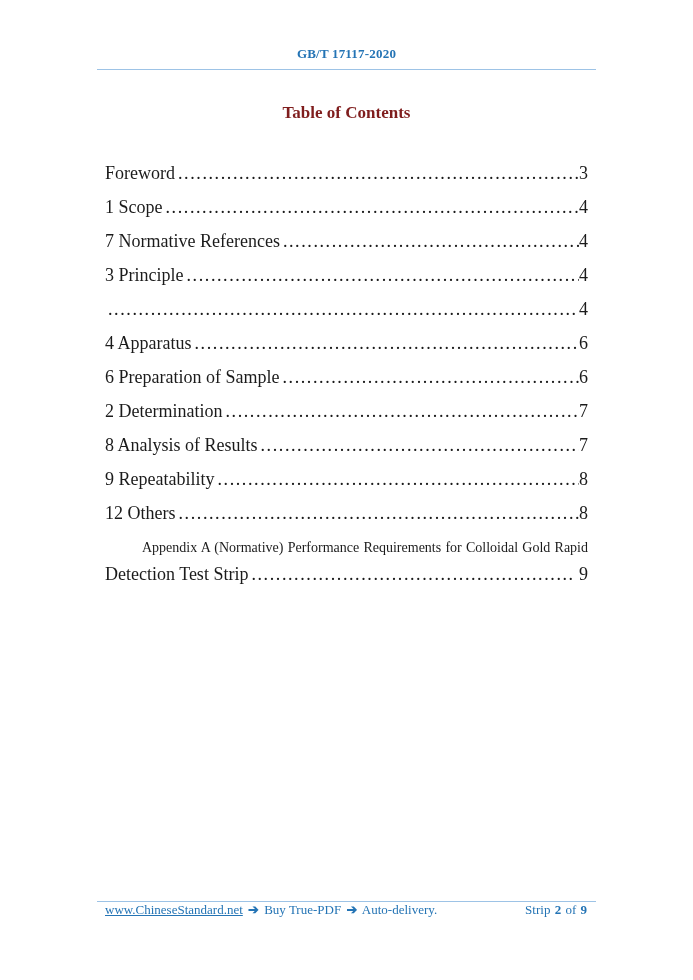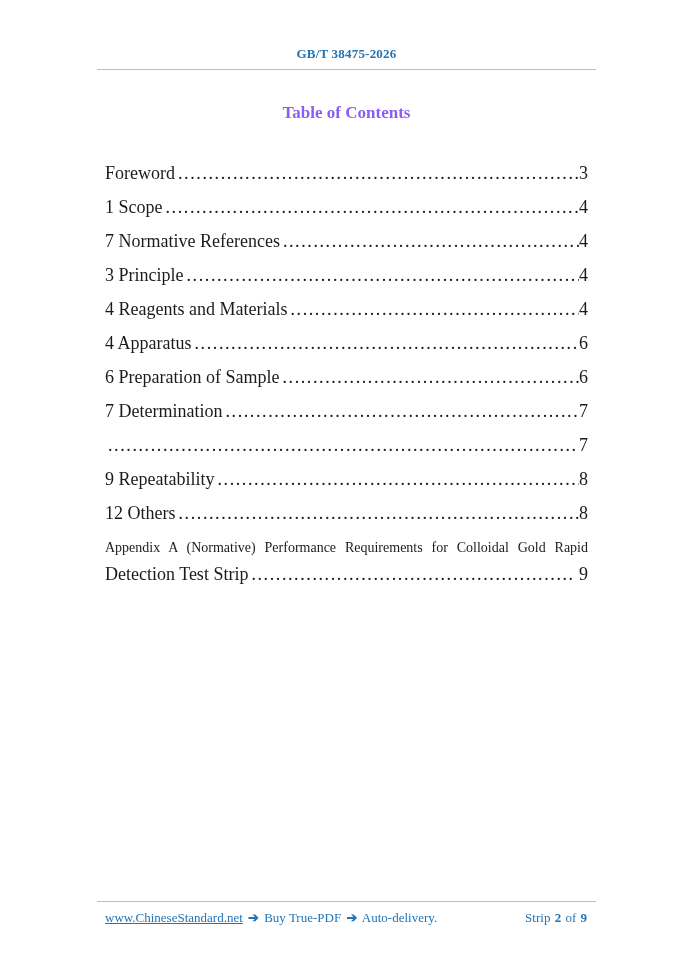--- a/index.html
+++ b/index.html
@@ -40,21 +40,21 @@
 
   
   .title {
     position: absolute;
     top: 103px;
     left: 0;
     width: 100%;
     text-align: center;
     font-size: 17px;
     font-weight: bold;
-    color: #8b5cf6;
+    color: #7f1d1d;
   }
 
   
   .toc {
     position: absolute;
     top: 160px;
     left: 105px;
     right: 105px;
   }
   .toc-row {
@@ -74,36 +74,36 @@
   .toc-leader::after {
     content: "..................................................................................................................................................................................................";
     letter-spacing: 1.6px;
   }
   .toc-page { white-space: nowrap; }
   .appendix-line1 {
     font-size: 14px;
     line-height: 27px;
     text-align: justify;
     text-align-last: justify;
+    margin-left: 37px;
   }
   .appendix-page { padding-left: 4px; }
 
   
   .footer {
     position: absolute;
     top: 901px;
     left: 97px;
     right: 97px;
   }
   .footer-rule {
     height: 1px;
     background: #9dc3e6;
   }
   .footer-row {
-    margin-top: 8px;
     padding: 0 8px;
     display: flex;
     justify-content: space-between;
     align-items: baseline;
     font-size: 13px;
     color: #2474b5;
   }
   .footer-left { white-space: nowrap; }
   .footer-link {
     color: #2474b5;
@@ -116,21 +116,21 @@
   }
   .footer-right { white-space: nowrap; }
   .footer-right b { padding: 0 1px; }
 </style>
 </head>
 <body>
 
 <div class="page">
 
   <div class="header">
-    <div class="doc-number">GB/T 38475-2026</div>
+    <div class="doc-number">GB/T 17117-2020</div>
     <div class="header-rule"></div>
   </div>
 
   <h1 class="title">Table of Contents</h1>
 
   <div class="toc">
 
     <div class="toc-row">
       <span class="toc-label">Foreword</span>
       <span class="toc-leader"></span>
@@ -149,44 +149,44 @@
       <span class="toc-page">4</span>
     </div>
 
     <div class="toc-row">
       <span class="toc-label">3 Principle</span>
       <span class="toc-leader"></span>
       <span class="toc-page">4</span>
     </div>
 
     <div class="toc-row">
-      <span class="toc-label">4 Reagents and Materials</span>
       <span class="toc-leader"></span>
       <span class="toc-page">4</span>
     </div>
 
     <div class="toc-row">
       <span class="toc-label">4 Apparatus</span>
       <span class="toc-leader"></span>
       <span class="toc-page">6</span>
     </div>
 
     <div class="toc-row">
       <span class="toc-label">6 Preparation of Sample</span>
       <span class="toc-leader"></span>
       <span class="toc-page">6</span>
     </div>
 
     <div class="toc-row">
-      <span class="toc-label">7 Determination</span>
+      <span class="toc-label">2 Determination</span>
       <span class="toc-leader"></span>
       <span class="toc-page">7</span>
     </div>
 
     <div class="toc-row">
+      <span class="toc-label">8 Analysis of Results</span>
       <span class="toc-leader"></span>
       <span class="toc-page">7</span>
     </div>
 
     <div class="toc-row">
       <span class="toc-label">9 Repeatability</span>
       <span class="toc-leader"></span>
       <span class="toc-page">8</span>
     </div>
 

